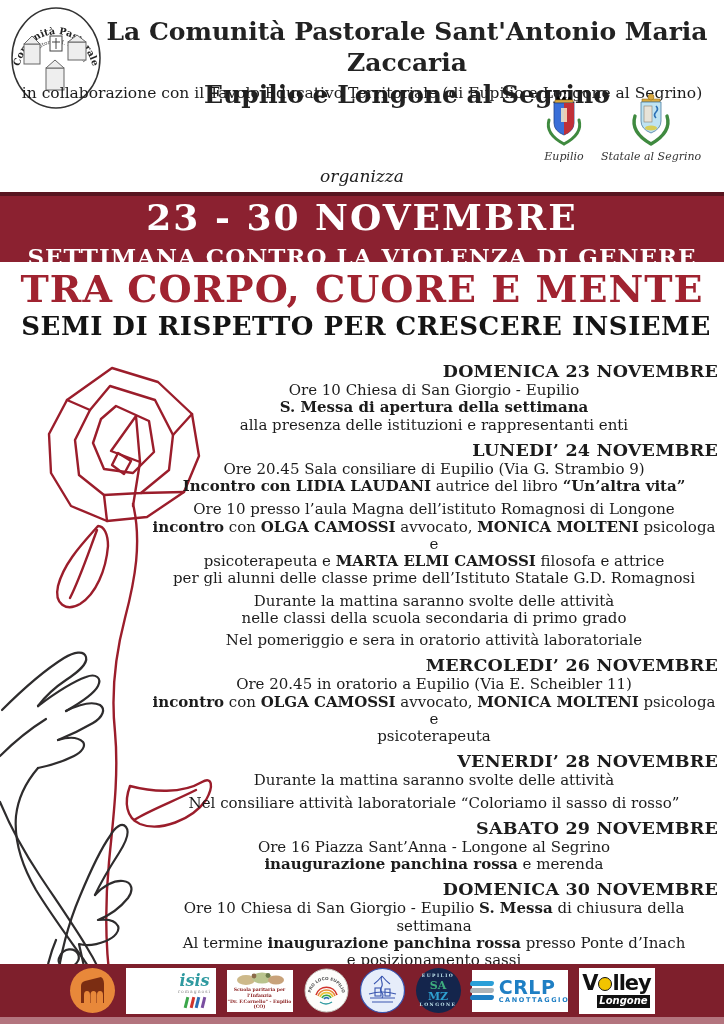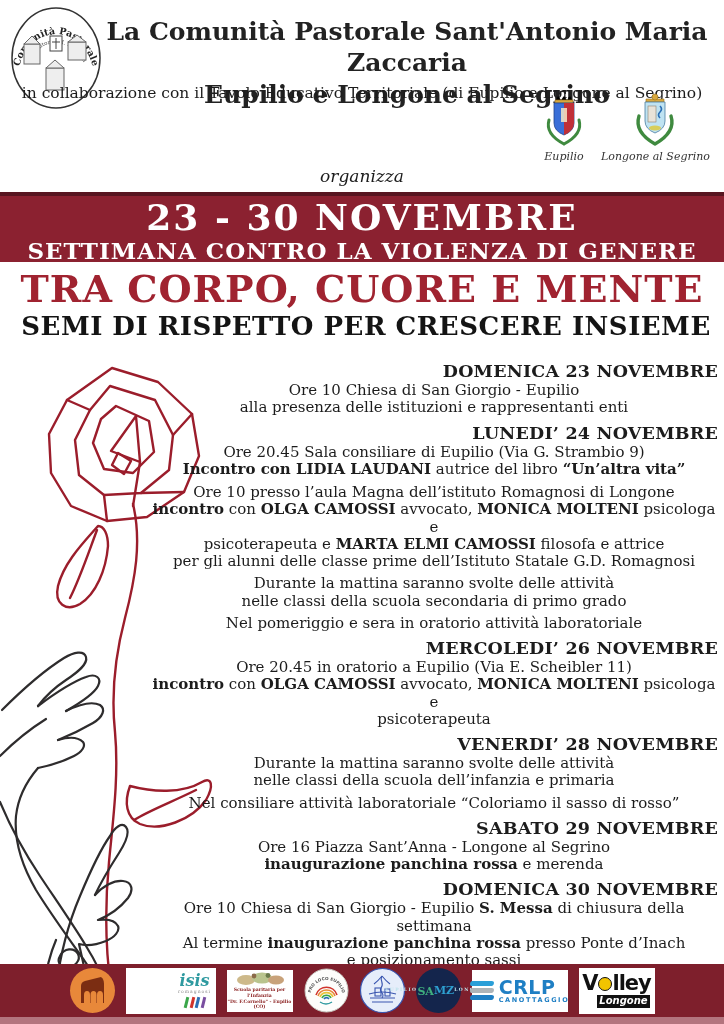--- a/index.html
+++ b/index.html
@@ -17,21 +17,21 @@
   .collab{position:absolute;left:0;right:0;top:84px;text-align:center;font-size:15.5px;}
   .patronage{position:absolute;left:40px;top:123px;width:500px;text-align:center;font-size:15.5px;}
   .crests{position:absolute;left:541px;top:92px;display:flex;gap:14px;align-items:flex-end;}
   .crest{display:flex;flex-direction:column;align-items:center;}
   .crest-label{font-style:italic;font-size:11px;margin-top:2px;white-space:nowrap;color:#333;}
   .organizza{position:absolute;left:0;right:0;top:166px;text-align:center;font-style:italic;font-size:17px;}
   
   .banner{position:absolute;left:0;top:192px;width:724px;height:70px;box-sizing:border-box;
     background:var(--banner-bg);border-top:4px solid var(--banner-border);color:#fff;text-align:center;font-weight:bold;}
   .banner-dates{font-size:36px;line-height:1.02;margin-top:3px;letter-spacing:2px;}
-  .banner-sub{font-size:23px;letter-spacing:1px;margin-top:1px;}
+  .banner-sub{font-size:23px;letter-spacing:1px;margin-top:7px;}
   .main-title{position:absolute;left:0;right:0;top:270px;text-align:center;font-weight:bold;font-size:38px;line-height:1;color:var(--accent-red);letter-spacing:1px;}
   .main-sub{position:absolute;left:0;right:0;top:313px;text-align:center;font-weight:bold;font-size:26px;line-height:1;color:#141414;letter-spacing:0.5px;padding-left:8px;}
   
   .artwork{position:absolute;left:0;top:358px;width:240px;height:630px;pointer-events:none;}
   
   .schedule{position:absolute;left:150px;top:361px;width:568px;text-align:center;font-size:15px;line-height:1.15;}
   .event{margin-bottom:6px;}
   .event-day{font-size:17.5px;font-weight:bold;line-height:1.2;letter-spacing:0.2px;text-align:right;}
   .paragraph{margin-bottom:5px;}
   .paragraph:last-child{margin-bottom:0;}
@@ -44,21 +44,21 @@
   .logo-orange{width:45px;height:45px;border-radius:50%;background:#e8883a;}
   .logo-box{background:#fff;display:flex;flex-direction:column;align-items:center;justify-content:center;}
   .logo-isis{width:42px;height:46px;padding-left:48px;}
   .isis-name{font-style:italic;font-weight:bold;font-size:16px;line-height:1;color:#2f9aa0;}
   .isis-sub{font-size:4.5px;letter-spacing:1px;color:#888;line-height:1;margin:1px 0 2px 0;}
   .isis-strokes{display:flex;gap:3px;}
   .isis-strokes i{display:block;width:2.5px;height:11px;transform:rotate(14deg);}
   .logo-scuola{width:66px;height:42px;}
   .scuola-cap{font-size:4.6px;font-weight:bold;color:#8a1f1f;line-height:1.25;text-align:center;}
   .circle-logo{border-radius:50%;}
-  .logo-samz{width:45px;height:45px;background:#14254c;display:flex;flex-direction:row;align-items:center;justify-content:center;line-height:1;}
+  .logo-samz{width:45px;height:45px;background:#14254c;display:flex;flex-direction:column;align-items:center;justify-content:center;line-height:1;}
   .samz-ring{font-size:4.5px;letter-spacing:1.5px;color:#bfe3ec;font-weight:bold;}
   .samz-sa{font-size:11px;font-weight:bold;color:#3fae7e;margin-top:1px;}
   .samz-mz{font-size:11px;font-weight:bold;color:#2e9fd0;margin-bottom:1px;}
   .logo-crlp{width:96px;height:42px;flex-direction:row;gap:5px;}
   .crlp-waves{display:flex;flex-direction:column;gap:2px;}
   .crlp-waves i{display:block;width:24px;height:5px;border-radius:3px 6px 3px 6px;transform:skewX(-18deg);}
   .crlp-text{display:flex;flex-direction:column;align-items:flex-start;line-height:1;}
   .crlp-name{font-weight:bold;font-size:19px;color:#1f7fc4;letter-spacing:0.5px;font-family:"DejaVu Sans","Liberation Sans",sans-serif;}
   .crlp-sub{font-size:6.5px;letter-spacing:1.6px;color:#1f7fc4;font-weight:bold;font-family:"DejaVu Sans","Liberation Sans",sans-serif;}
   .logo-volley{width:76px;height:46px;background:#fff;position:relative;padding:1px 2px;box-sizing:border-box;}
@@ -120,21 +120,21 @@
     <div class="crest">
       <svg width="48" height="56" viewBox="0 0 48 56">
         <path d="M15,7 h18 v3 h-18 z" fill="#d9a93f" stroke="#9a7420" stroke-width="0.6"></path>
         <circle cx="24" cy="5" r="3" fill="#d9a93f" stroke="#9a7420" stroke-width="0.6"></circle>
         <path d="M14,10 h20 v19 q0,8 -10,12 q-10,-4 -10,-12 Z" fill="#bfe3f2" stroke="#4a7ba0" stroke-width="0.8"></path>
         <rect x="17" y="14" width="8" height="16" fill="#e8e3d8" stroke="#8a8070" stroke-width="0.6"></rect>
         <path d="M29,14 q3,3 0,6 q-3,3 0,6" fill="none" stroke="#2b6fb5" stroke-width="1.6"></path>
         <ellipse cx="24" cy="36" rx="6" ry="2.5" fill="#d7ce5a"></ellipse>
         <path d="M8,24 q-5,16 16,28 M40,24 q5,16 -16,28" fill="none" stroke="#3f8a3f" stroke-width="3.4" stroke-linecap="round"></path>
       </svg>
-      <div class="crest-label">Longone al Segrino</div>
+      <div class="crest-label">Statale al Segrino</div>
     </div>
   </div>
 
   <div class="organizza">organizza</div>
 
   <div class="banner">
     <div class="banner-dates">23 - 30 NOVEMBRE</div>
     <div class="banner-sub">SETTIMANA CONTRO LA VIOLENZA DI GENERE</div>
   </div>
 
@@ -168,20 +168,21 @@
       <path d="M60,598 C64,590 74,589 78,596 C81,602 75,610 66,609 C59,608 57,603 60,598"></path>
       <path d="M44,630 C46,612 50,596 56,582"></path>
     </g>
   </svg>
 
   <div class="schedule">
       <div class="event">
         <div class="event-day">DOMENICA 23 NOVEMBRE</div>
         <div class="paragraph">
           <div class="line"><span>Ore 10 Chiesa di San Giorgio - Eupilio</span></div>
+          <div class="line"><span class="b">S. Messa di apertura della settimana</span></div>
           <div class="line"><span>alla presenza delle istituzioni e rappresentanti enti</span></div>
         </div>
       </div>
       <div class="event">
         <div class="event-day">LUNEDI’ 24 NOVEMBRE</div>
         <div class="paragraph">
           <div class="line"><span>Ore 20.45 Sala consiliare di Eupilio (Via G. Strambio 9)</span></div>
           <div class="line"><span class="b">Incontro con LIDIA LAUDANI</span><span> autrice del libro </span><span class="b">“Un’altra vita”</span></div>
         </div>
       </div>
@@ -205,21 +206,20 @@
         <div class="paragraph">
           <div class="line"><span>Ore 20.45 in oratorio a Eupilio (Via E. Scheibler 11)</span></div>
           <div class="line"><span class="b">incontro</span><span> con </span><span class="b">OLGA CAMOSSI</span><span> avvocato, </span><span class="b">MONICA MOLTENI</span><span> psicologa e</span></div>
           <div class="line"><span>psicoterapeuta</span></div>
         </div>
       </div>
       <div class="event">
         <div class="event-day">VENERDI’ 28 NOVEMBRE</div>
         <div class="paragraph">
           <div class="line"><span>Durante la mattina saranno svolte delle attività</span></div>
-          <div class="line"><span>nelle classi della scuola dell’infanzia e primaria</span></div>
         </div>
         <div class="paragraph">
           <div class="line"><span>Nel consiliare attività laboratoriale “Coloriamo il sasso di rosso”</span></div>
         </div>
       </div>
       <div class="event">
         <div class="event-day">SABATO 29 NOVEMBRE</div>
         <div class="paragraph">
           <div class="line"><span>Ore 16 Piazza Sant’Anna - Longone al Segrino</span></div>
           <div class="line"><span class="b">inaugurazione panchina rossa</span><span> e merenda</span></div>

